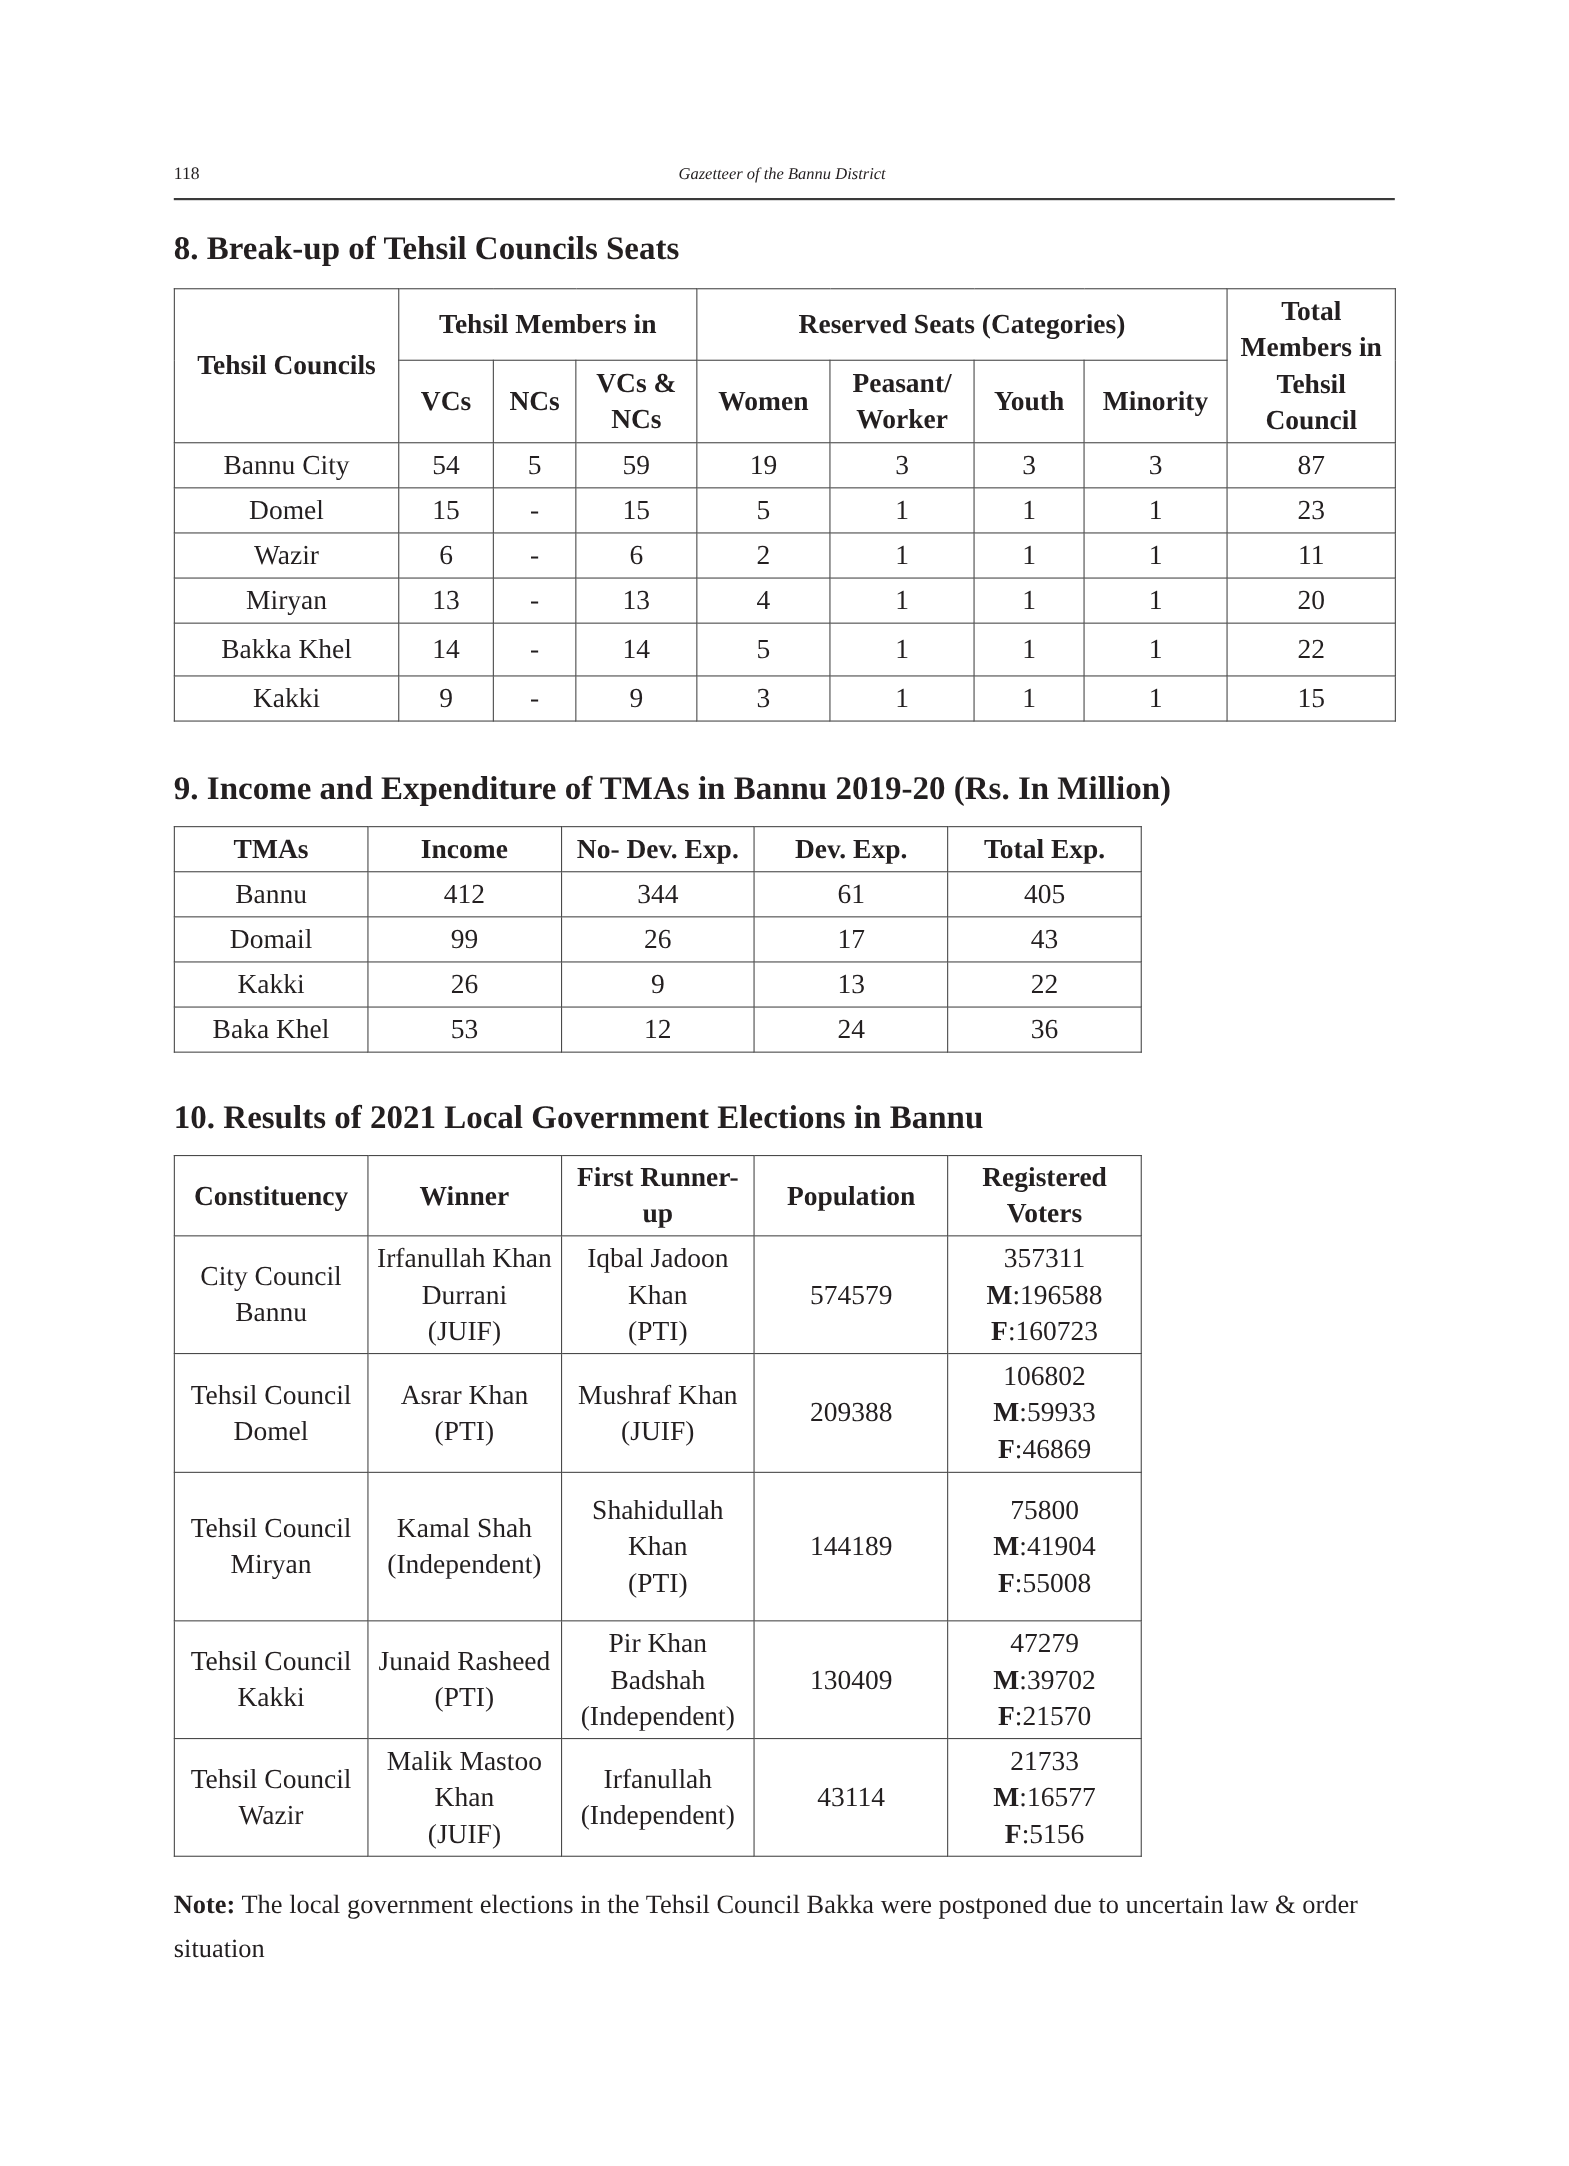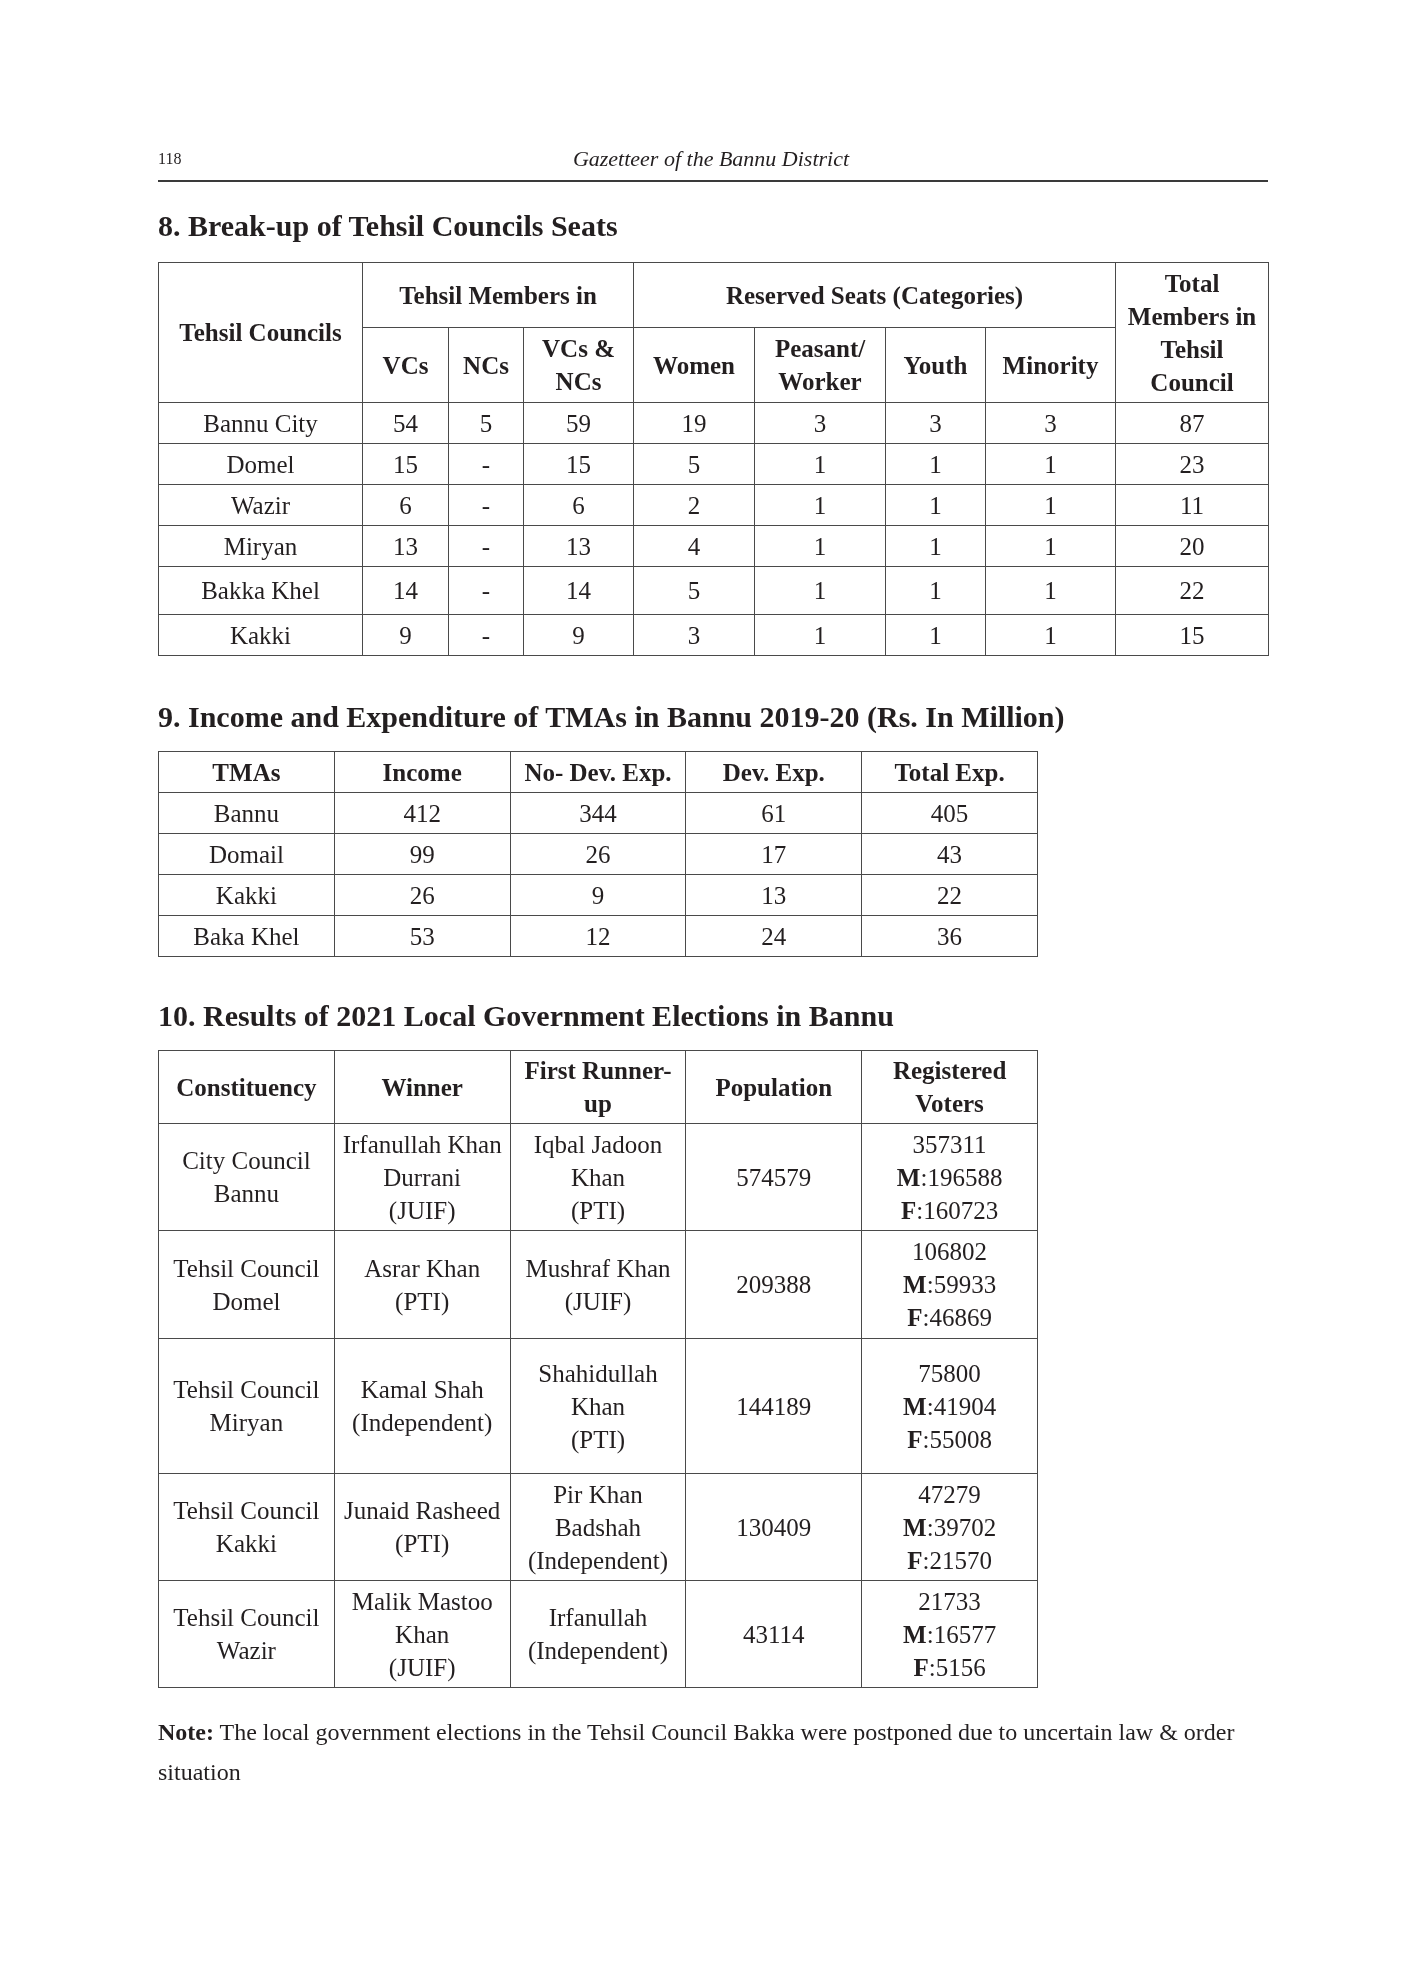--- a/index.html
+++ b/index.html
@@ -8,21 +8,21 @@
     font-family: "Liberation Serif", "DejaVu Serif", serif; color: #231f20;
     overflow: hidden;
   }
   .running-header {
     position: absolute; left: 158px; top: 146px; width: 1110px; height: 36px;
     border-bottom: 2px solid #3a3a3a; box-sizing: border-box;
   }
   .page-number { position: absolute; left: 0; top: 0; font-size: 16px; line-height: 26px; }
   .running-title {
     position: absolute; left: 0; right: 4px; top: 0; text-align: center;
-    font-style: italic; font-size: 22px; line-height: 26px;
+    font-style: italic; font-size: 15px; line-height: 26px;
   }
   .section-heading {
     position: absolute; left: 158px; font-weight: bold; font-size: 30px;
     line-height: 36px; margin: 0; white-space: nowrap;
   }
   table.doc {
     position: absolute; left: 158px; width: 880px; border-collapse: collapse;
     table-layout: fixed; font-size: 25px; line-height: 33px;
   }
   table.doc th, table.doc td {

